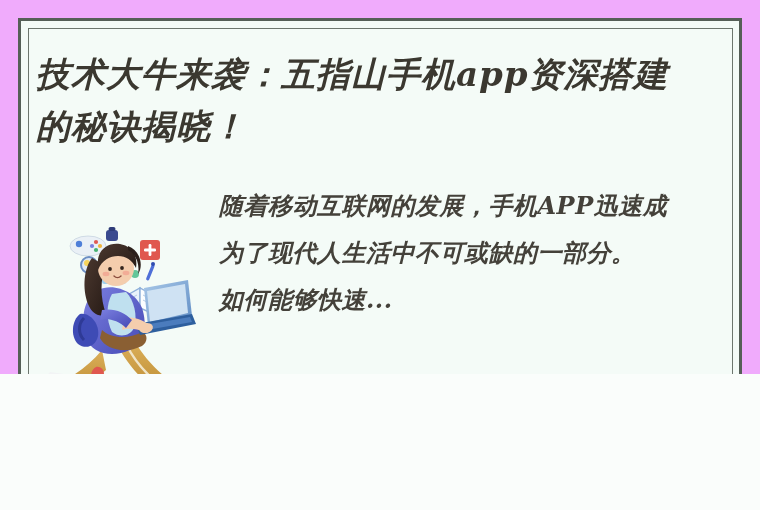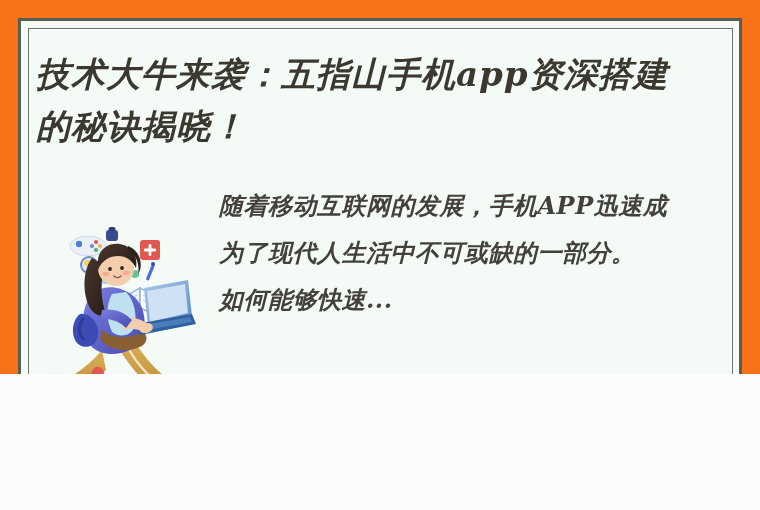--- a/index.html
+++ b/index.html
@@ -10,21 +10,21 @@
     width: 760px;
     height: 510px;
     background: #fafdfb;
     font-family: "Liberation Sans", sans-serif;
     overflow: hidden;
   }
   .poster {
     position: relative;
     width: 760px;
     height: 374px;
-    background: #f97316;
+    background: #f0abfc;
     overflow: hidden;
   }
   
   .frame-outer {
     position: absolute;
     left: 18px;
     top: 18px;
     width: 724px;
     height: 474px;
     border: 3px solid #555f57;

